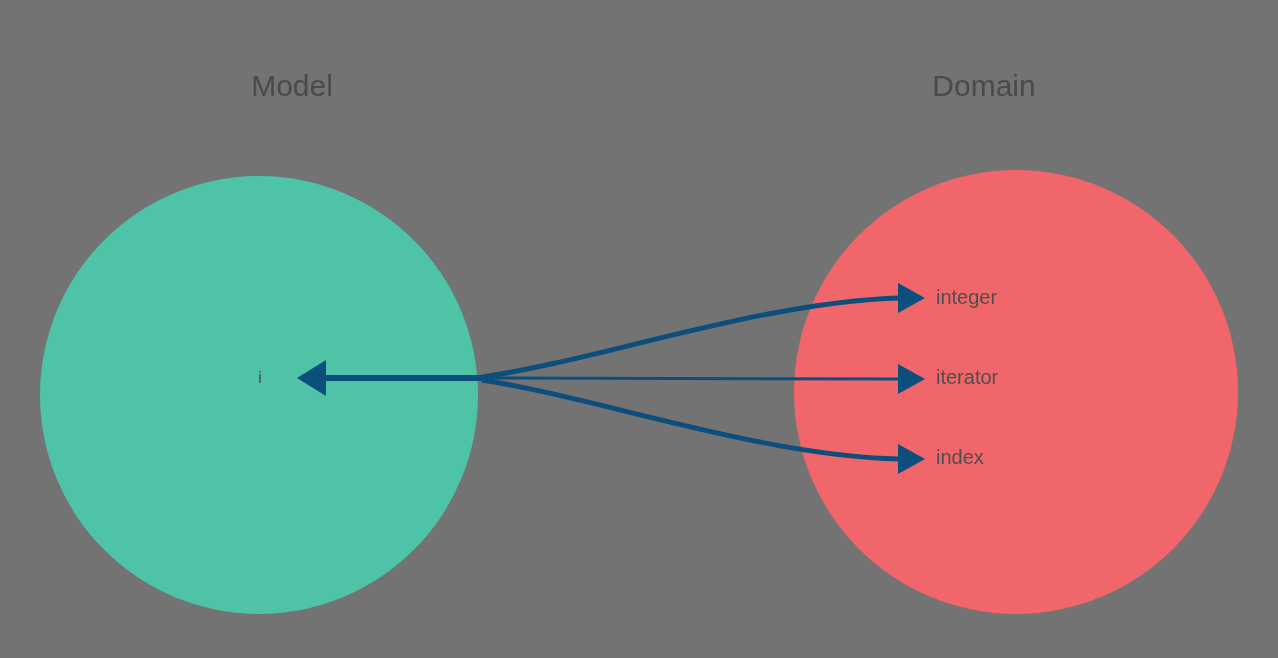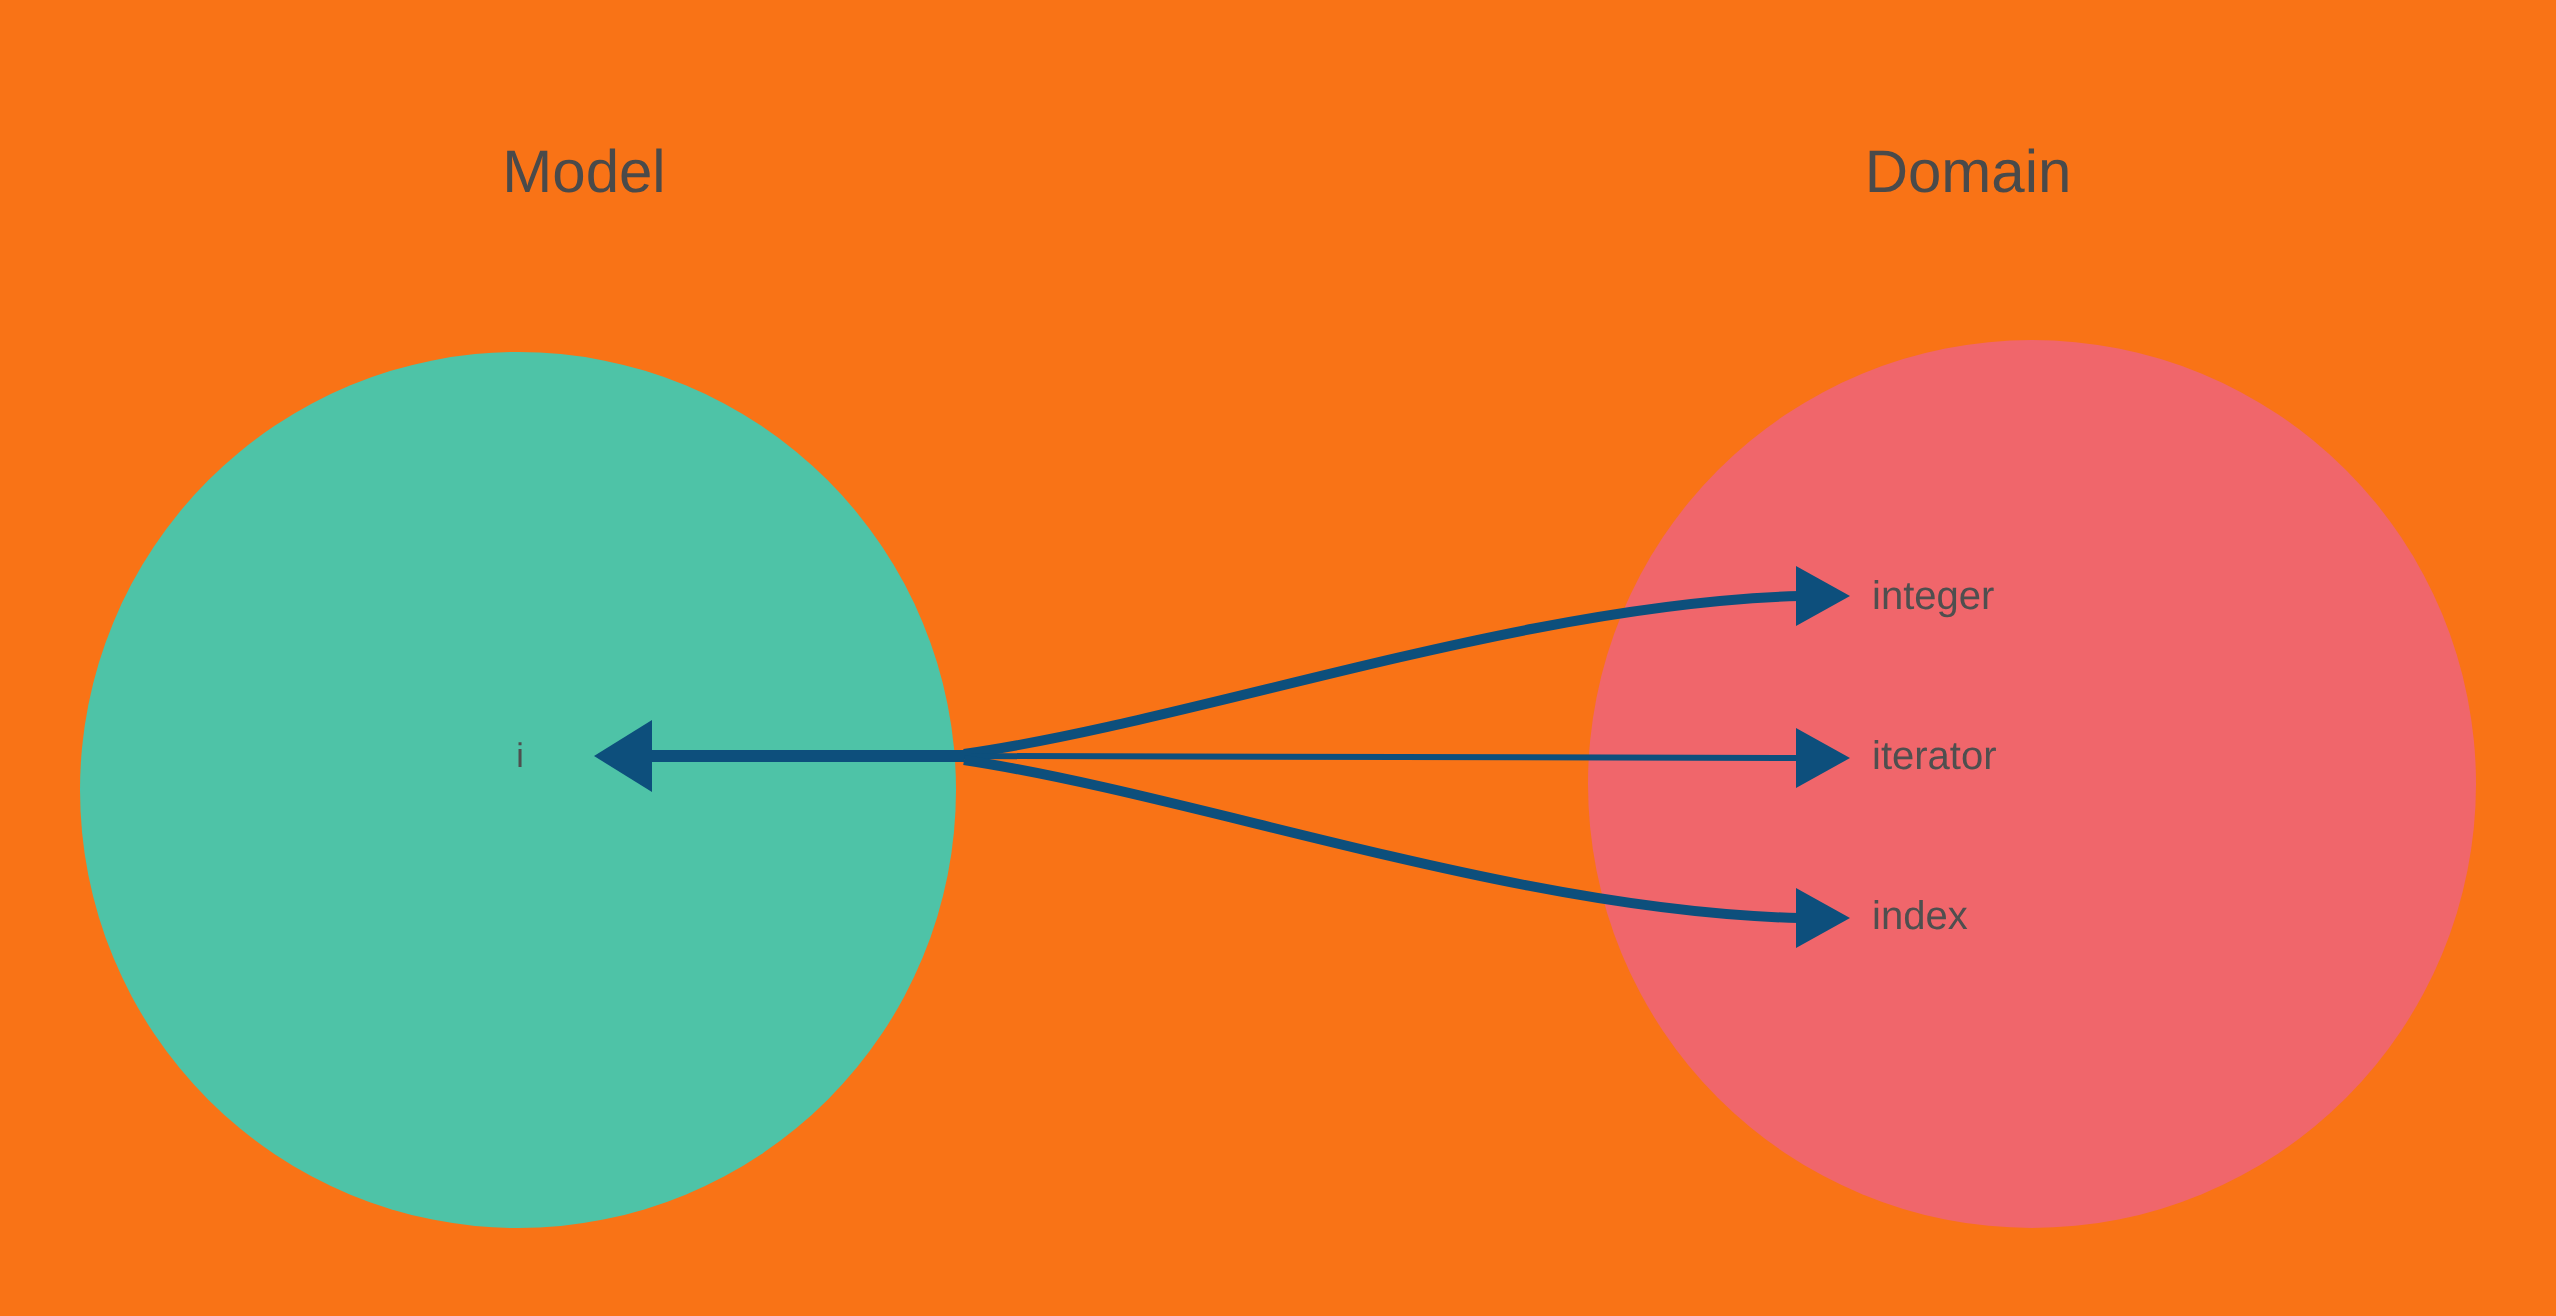--- a/index.html
+++ b/index.html
@@ -8,21 +8,21 @@
     padding: 0;
     background: #ffffff;
   }
   body {
     font-family: "Liberation Sans", sans-serif;
   }
   #canvas {
     position: relative;
     width: 1278px;
     height: 658px;
-    background: #f97316;
+    background: #737373;
     overflow: hidden;
   }
   #diagram-svg {
     position: absolute;
     top: 0;
     left: 0;
     width: 1278px;
     height: 658px;
     display: block;
   }

